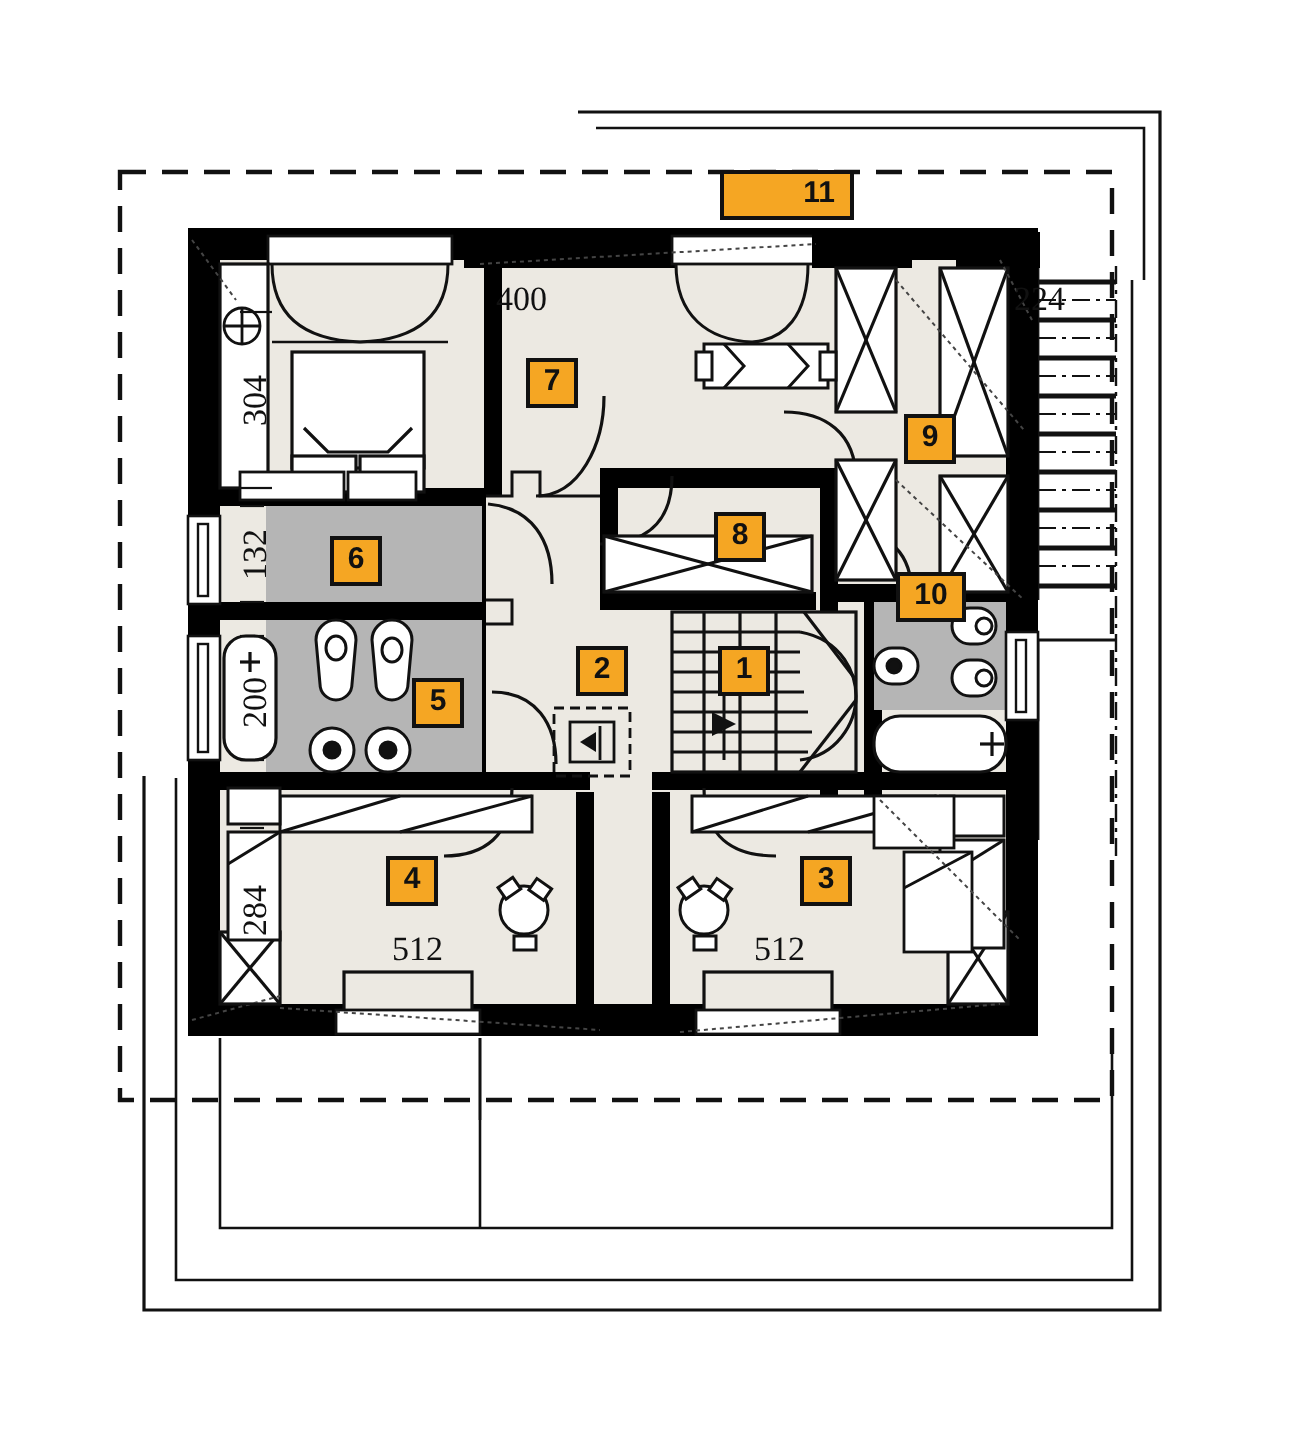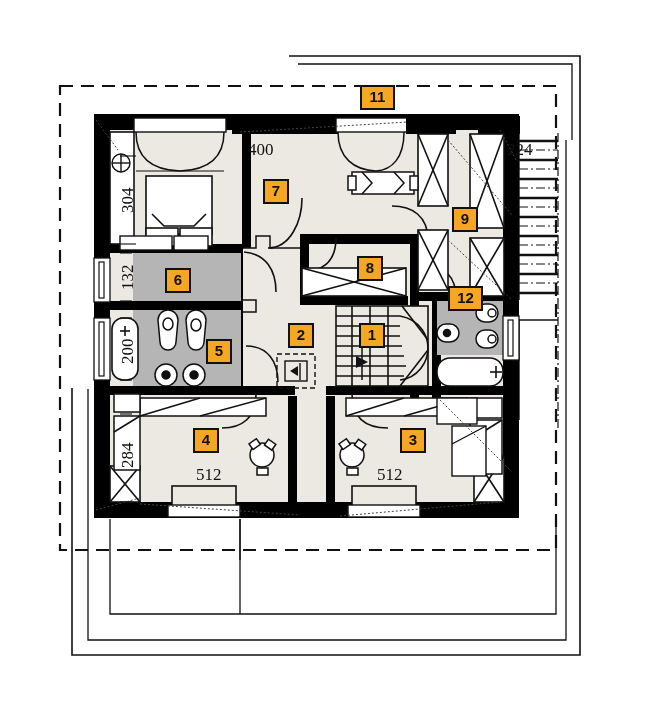--- a/index.html
+++ b/index.html
@@ -430,22 +430,22 @@
   <div id="labels-layer">
       <div class="roomlabel" style="left: 359px; top: 323px; width: 22px; background: rgb(245, 166, 35); border-color: rgb(17, 17, 17);">1</div>
       <div class="roomlabel" style="left: 288px; top: 323px; width: 22px; background: rgb(245, 166, 35); border-color: rgb(17, 17, 17);">2</div>
       <div class="roomlabel" style="left: 400px; top: 428px; width: 22px; background: rgb(245, 166, 35); border-color: rgb(17, 17, 17);">3</div>
       <div class="roomlabel" style="left: 193px; top: 428px; width: 22px; background: rgb(245, 166, 35); border-color: rgb(17, 17, 17);">4</div>
       <div class="roomlabel" style="left: 206px; top: 339px; width: 22px; background: rgb(245, 166, 35); border-color: rgb(17, 17, 17);">5</div>
       <div class="roomlabel" style="left: 165px; top: 268px; width: 22px; background: rgb(245, 166, 35); border-color: rgb(17, 17, 17);">6</div>
       <div class="roomlabel" style="left: 263px; top: 179px; width: 22px; background: rgb(245, 166, 35); border-color: rgb(17, 17, 17);">7</div>
       <div class="roomlabel" style="left: 357px; top: 256px; width: 22px; background: rgb(245, 166, 35); border-color: rgb(17, 17, 17);">8</div>
       <div class="roomlabel" style="left: 452px; top: 207px; width: 22px; background: rgb(245, 166, 35); border-color: rgb(17, 17, 17);">9</div>
-      <div class="roomlabel" style="left: 448px; top: 286px; width: 31px; background: rgb(245, 166, 35); border-color: rgb(17, 17, 17);">12</div>
-      <div class="roomlabel" style="left: 360px; top: 85px; width: 31px; background: rgb(245, 166, 35); border-color: rgb(17, 17, 17);">11</div>
+      <div class="roomlabel" style="left: 448px; top: 286px; width: 31px; background: rgb(245, 166, 35); border-color: rgb(17, 17, 17);">10</div>
+      <div class="roomlabel" style="left: 360px; top: 85px; width: 31px; background: rgb(245, 166, 35); border-color: rgb(17, 17, 17); padding-left: 32px;">11</div>
     </div>
 
   <div id="dims-layer">
       <div class="dimtext" style="left: 248px; top: 140px;">400</div>
       <div class="dimtext" style="left: 464px; top: 140px; margin-left: 43px;">224</div>
       <div class="dimtext" style="left: 196px; top: 465px;">512</div>
       <div class="dimtext" style="left: 377px; top: 465px;">512</div>
       <div class="dimtext vert" style="left: 118px; top: 213px;">304</div>
       <div class="dimtext vert" style="left: 118px; top: 290px;">132</div>
       <div class="dimtext vert" style="left: 118px; top: 364px;">200</div>

